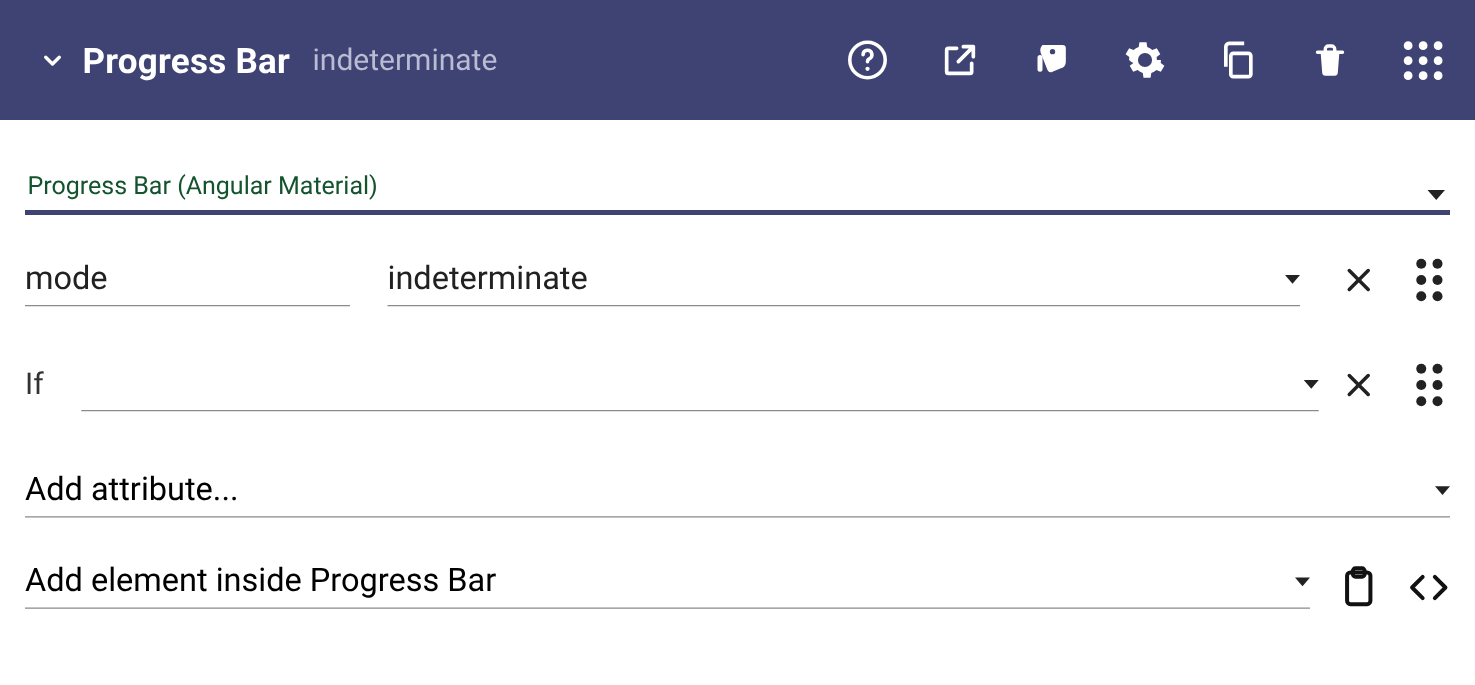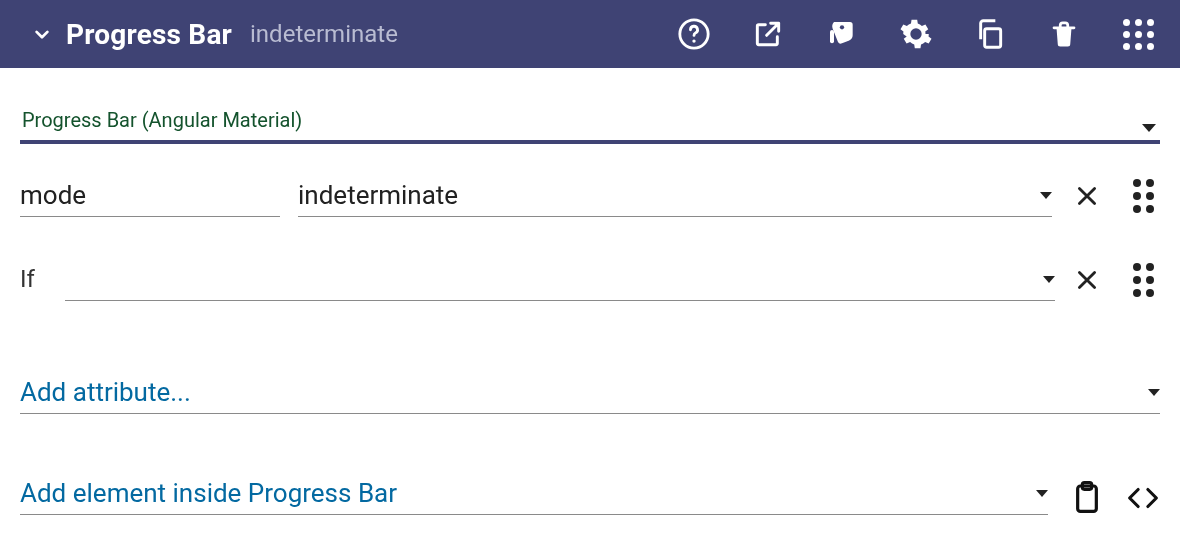--- a/index.html
+++ b/index.html
@@ -2,43 +2,43 @@
 <html><head>
 <meta charset="utf-8">
 <style>
   * { box-sizing: border-box; }
   html, body { margin: 0; padding: 0; font-family: Roboto, "Helvetica Neue", Arial, sans-serif; background: #fff; color: #212121; width: 1180px; }
 
   
   .hdr {
     display: flex; align-items: center;
     background: #3f4374; color: #fff;
-    height: 68px; padding: 0 18px 0 18px;
+    height: 96px; padding: 0 18px 0 18px;
   }
   .hdr .chev { width: 48px; display:flex; align-items:center; justify-content:center; cursor:pointer; }
   .hdr .title { font-size: 28px; font-weight: 700; letter-spacing: .2px; margin-right: 18px; }
   .hdr .subtitle { font-size: 24px; font-weight: 400; color: #b9bcd2; }
   .hdr .spacer { flex: 1; }
   .hdr .icons { display:flex; align-items:center; gap: 38px; padding-right: 6px; }
   .hdr .iconbtn { width: 36px; height: 36px; display:flex; align-items:center; justify-content:center; cursor:pointer; }
   .hdr svg { display:block; }
 
   
   .body { padding: 28px 20px 20px 20px; }
 
   
   .tabrow { display:flex; align-items:flex-end; border-bottom: 4px solid #3f4374; height: 48px; cursor:pointer; margin-bottom: 30px; }
   .tabrow .label { font-size: 20px; color: #14532d; padding: 0 6px 8px 2px; }
   .tabrow .dd { margin-left:auto; padding: 0 4px 8px 4px; }
   .dd-caret { width:0; height:0; border-left:7px solid transparent; border-right:7px solid transparent; border-top:8px solid #222; }
 
   
-  .row { display:flex; align-items:flex-end; gap: 18px; margin: 10px 0 42px 0; }
+  .row { display:flex; align-items:flex-end; gap: 30px; margin: 10px 0 42px 0; }
   .uline { border-bottom: 1px solid #8a8a8a; padding: 6px 0 6px 0; display:flex; align-items:center; font-size: 26px; min-height: 42px; }
-  .ph { color: #0369a1; margin-top: 28px; }
+  .ph { color: #000000; }
   .sel { cursor:pointer; }
   .caret-sm { margin-left:auto; width:0; height:0; border-left:7px solid transparent; border-right:7px solid transparent; border-top:8px solid #707070; }
   .caret-tiny { width:0; height:0; border-left:6px solid transparent; border-right:6px solid transparent; border-top:7px solid #222; }
 
   .row-actions { display:flex; align-items:center; gap: 22px; padding-bottom: 4px; }
   .actbtn { width:34px; height:34px; display:flex; align-items:center; justify-content:center; cursor:pointer; }
   .sixdots { display:grid; grid-template-columns: repeat(2, 8px); grid-template-rows: repeat(3, 8px); gap: 5px; }
   .sixdots span { width:8px; height:8px; border-radius:50%; background:#222; }
   .ninedots { display:grid; grid-template-columns: repeat(3, 7px); grid-template-rows: repeat(3, 7px); gap: 5px; }
   .ninedots span { width:7px; height:7px; border-radius:50%; background:#fff; }

